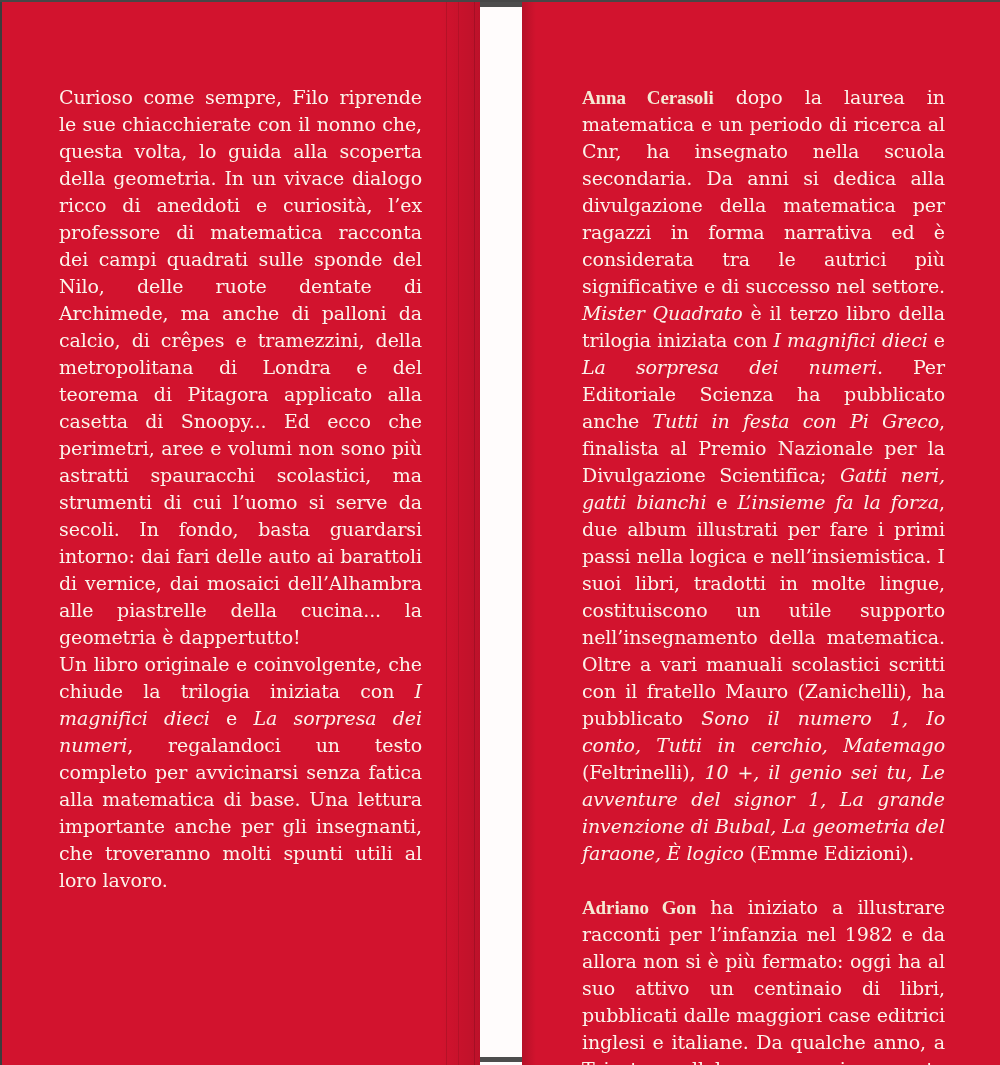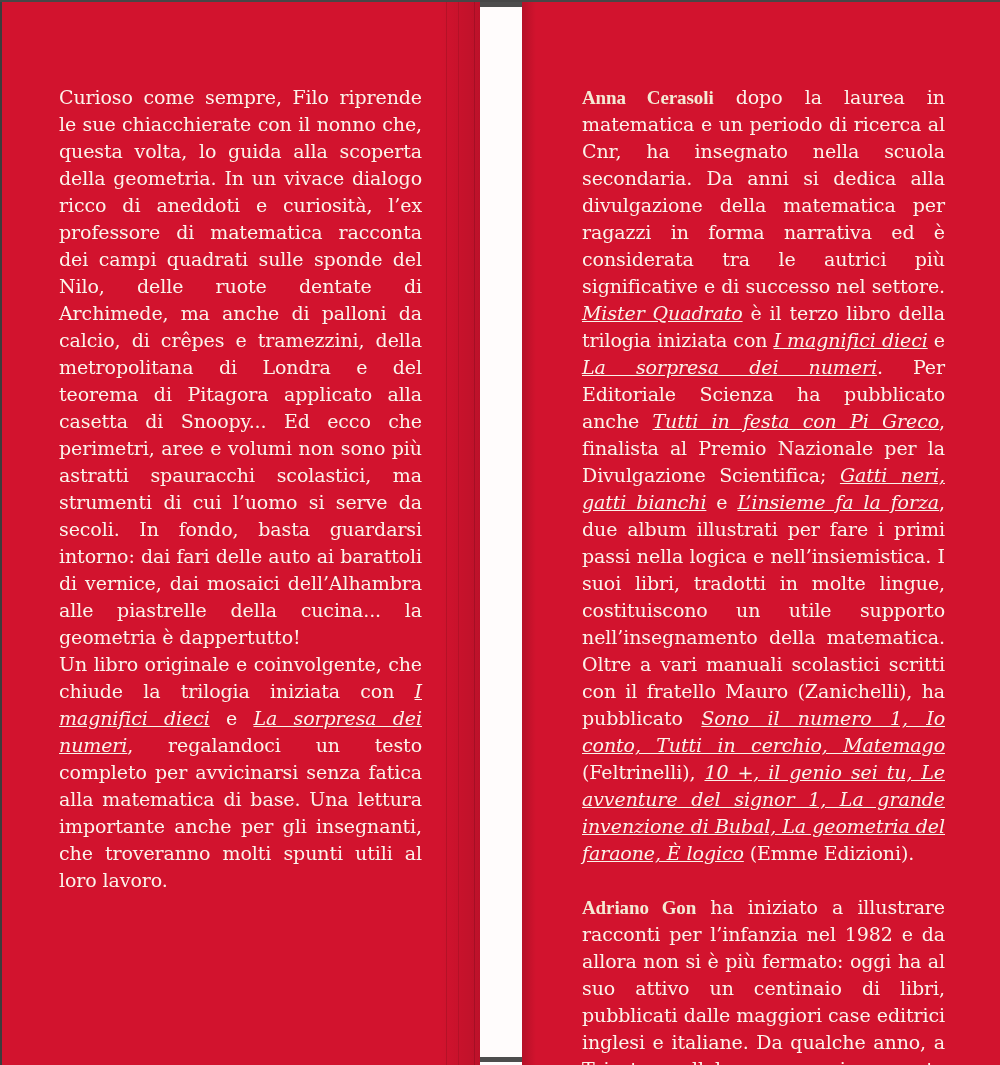--- a/index.html
+++ b/index.html
@@ -100,21 +100,20 @@
     width: 363px;
   }
   .text-block p {
     margin: 0;
   }
   .text-block p.para-gap {
     margin-top: 27px;
   }
   .run-i {
     font-style: italic;
-    text-decoration: underline;
   }
   .run-b {
     font-weight: bold;
     color: var(--bold-color, #f4ead4);
     font-family: Liberation Serif, serif;
   }
 </style>
 </head>
 <body>
 

